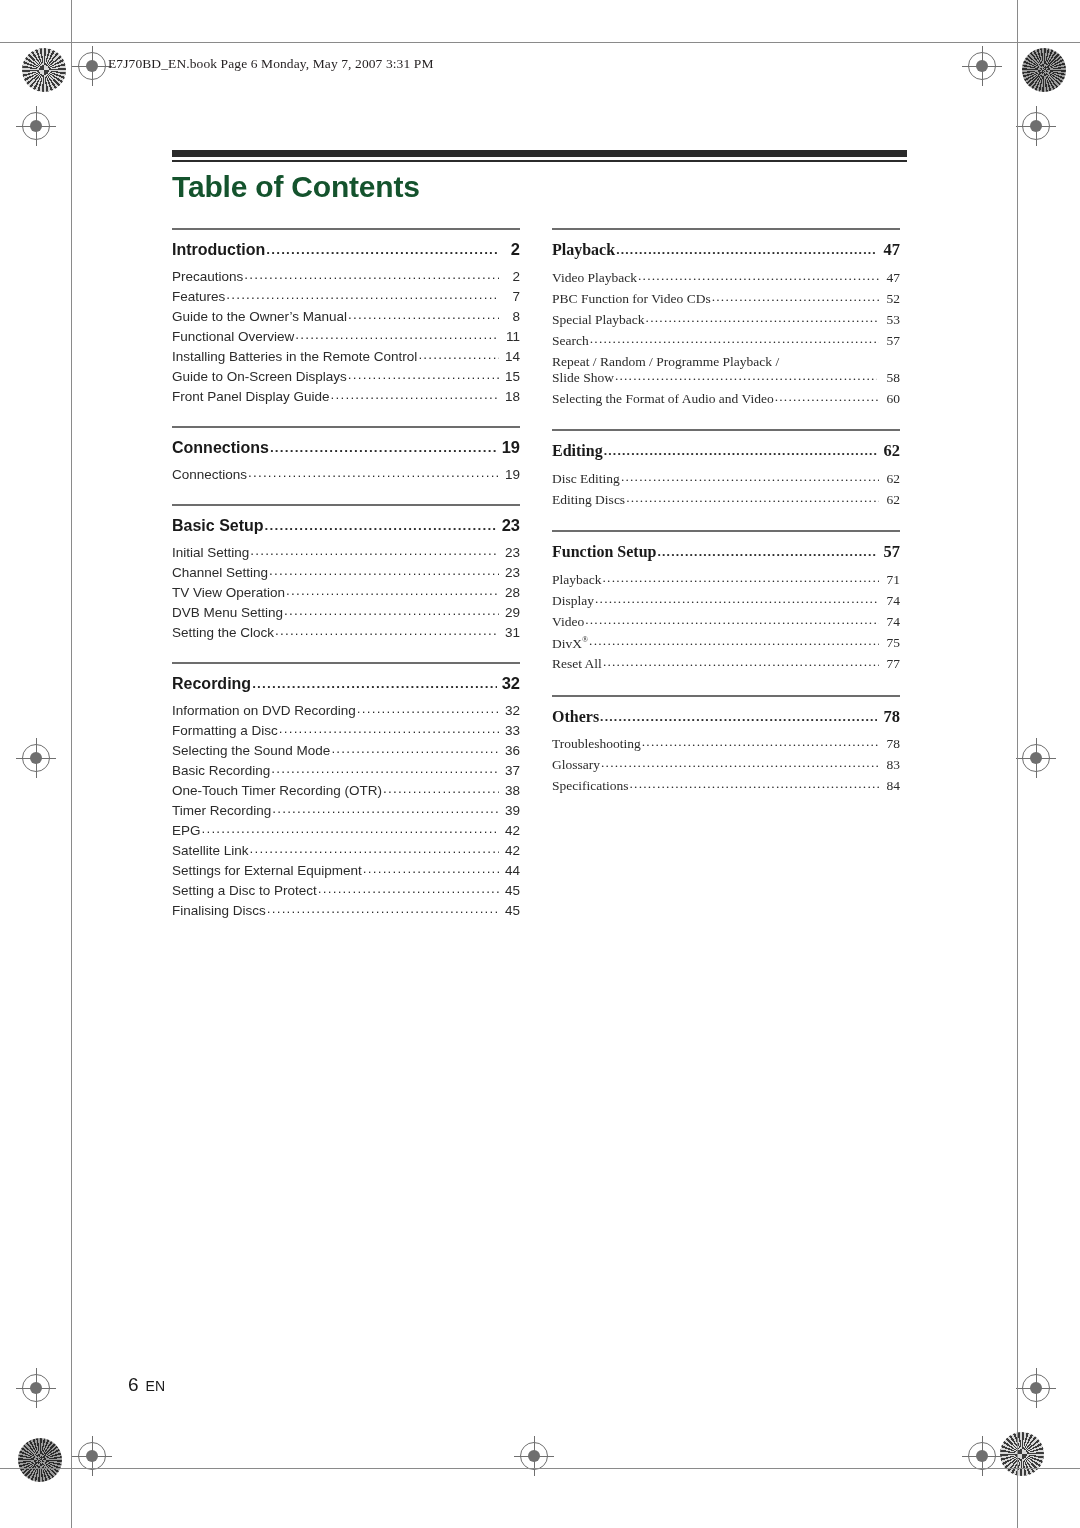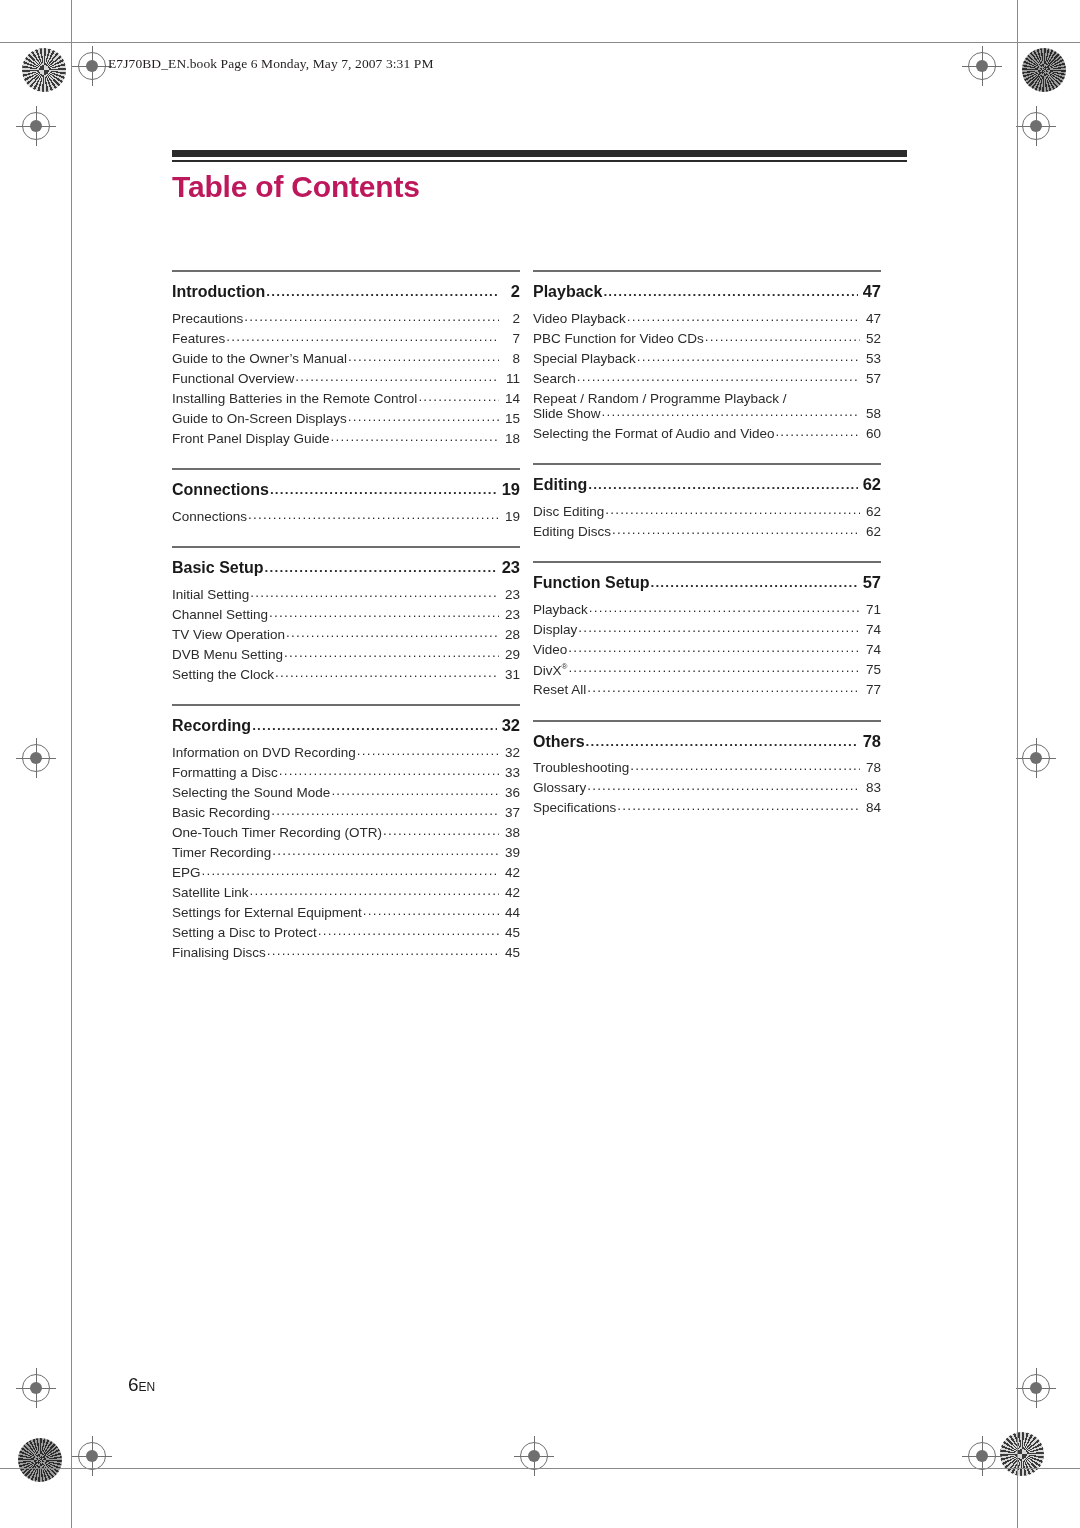--- a/index.html
+++ b/index.html
@@ -106,33 +106,32 @@
     height: 2px;
     background: #2b2b2b;
     margin-top: 3px;
   }
   .page-title {
     position: absolute;
     left: 172px;
     top: 170px;
     font-size: 30px;
     font-weight: bold;
-    color: #be185d;
+    color: #14532d;
     letter-spacing: -0.2px;
   }
 
   
   .col {
     position: absolute;
     width: 348px;
     top: 228px;
-    margin-top: 42px;
   }
   .col-left { left: 172px; }
-  .col-right { left: 533px; }
+  .col-right { left: 552px; font-family: Liberation Serif, serif; }
 
   .section {
     margin-bottom: 0;
   }
   .sec-rule {
     height: 2px;
     background: #6d6d6d;
     margin-bottom: 8px;
   }
 
@@ -215,22 +214,22 @@
 
   
   .folio {
     position: absolute;
     left: 128px;
     top: 1374px;
     font-size: 19px;
     color: #1a1a1a;
   }
   .folio .en {
-    font-size: 12px;
-    margin-left: 0;
+    font-size: 14px;
+    margin-left: 7px;
   }
 </style>
 </head>
 <body>
 
 <div class="rosette" style="left:22px; top:48px;"></div>
 <div class="rosette dark" style="left:1022px; top:48px;"></div>
 <div class="rosette dark" style="left:18px; top:1438px;"></div>
 <div class="rosette" style="left:1000px; top:1432px;"></div>
 

